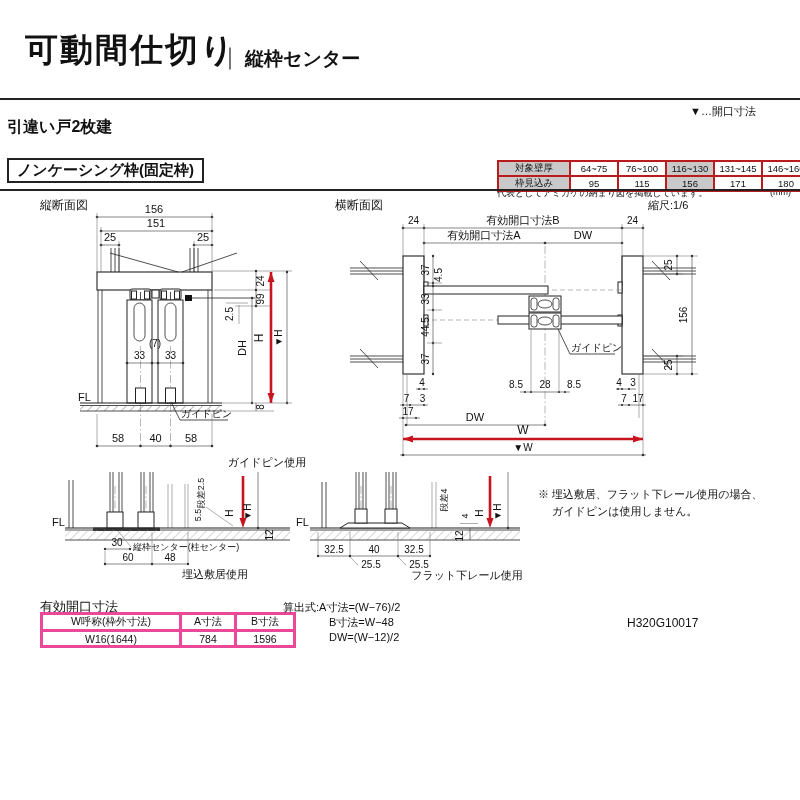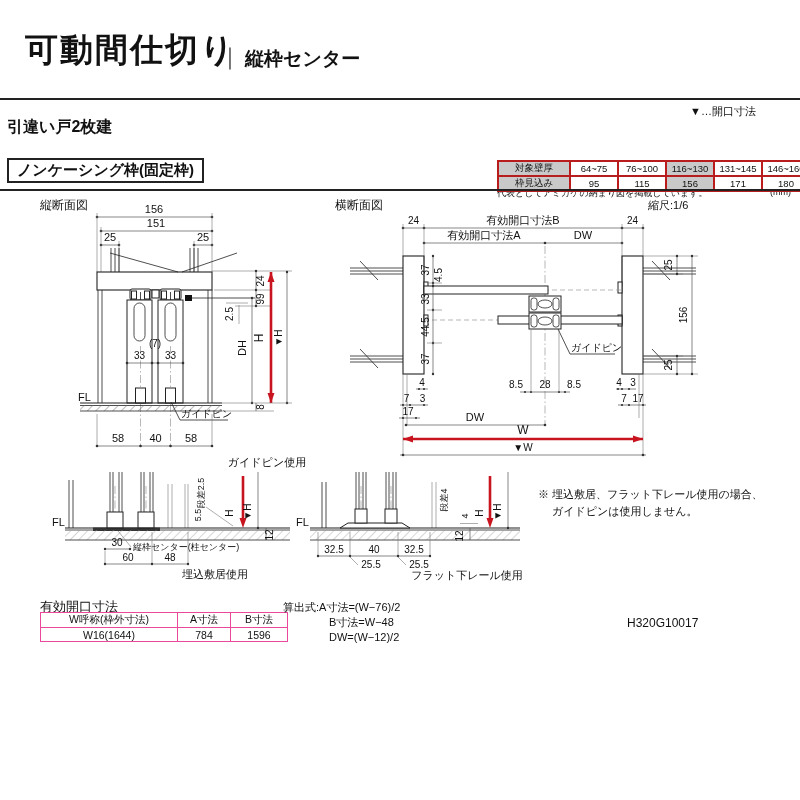--- a/index.html
+++ b/index.html
@@ -12,25 +12,25 @@
   .subtitle{font-size:19px;font-weight:bold;}
   .legend{font-size:11px;}
   .doortype{font-size:16px;font-weight:bold;}
   .framebox{font-size:15px;font-weight:bold;border:2px solid #222;padding:1px 8px;}
   .wnote{font-size:9px;margin-top:38px;}
   table.wall{border-collapse:collapse;font-size:9.5px;}
   table.wall td{border:2px solid #b91c1c;text-align:center;padding:0 2px;height:11px;
                 min-width:42px;background:#fff;}
   table.wall td.lab{background:#c9c9c9;min-width:66px;}
   table.wall td.hl{background:#c9c9c9;}
-  .notetext{font-size:11px;line-height:1.55;}
+  .notetext{font-size:11px;line-height:1.55;font-family:Liberation Serif, serif;}
   .notetext .ind{padding-left:14px;}
   .otitle{font-size:13px;}
   table.open{border-collapse:collapse;font-size:10.5px;}
-  table.open td{border:1px solid #ec4899;text-align:center;padding:0 4px;height:13px;}
+  table.open td{border:3px solid #ec4899;text-align:center;padding:0 4px;height:13px;}
   table.open td.c1{min-width:128px;}
   table.open td.c2{min-width:44px;}
   table.open td.c3{min-width:48px;}
   .formula{font-size:11px;line-height:1.35;}
   .formula .ind{padding-left:46px;}
   .doccode{font-size:12px;}
   
   svg{position:absolute;overflow:visible;}
   svg text{fill:#111;font-family:"Liberation Sans",sans-serif;}
   .t9{font-size:9px;} .t10{font-size:10px;} .t11{font-size:11px;} .t12{font-size:12px;}

